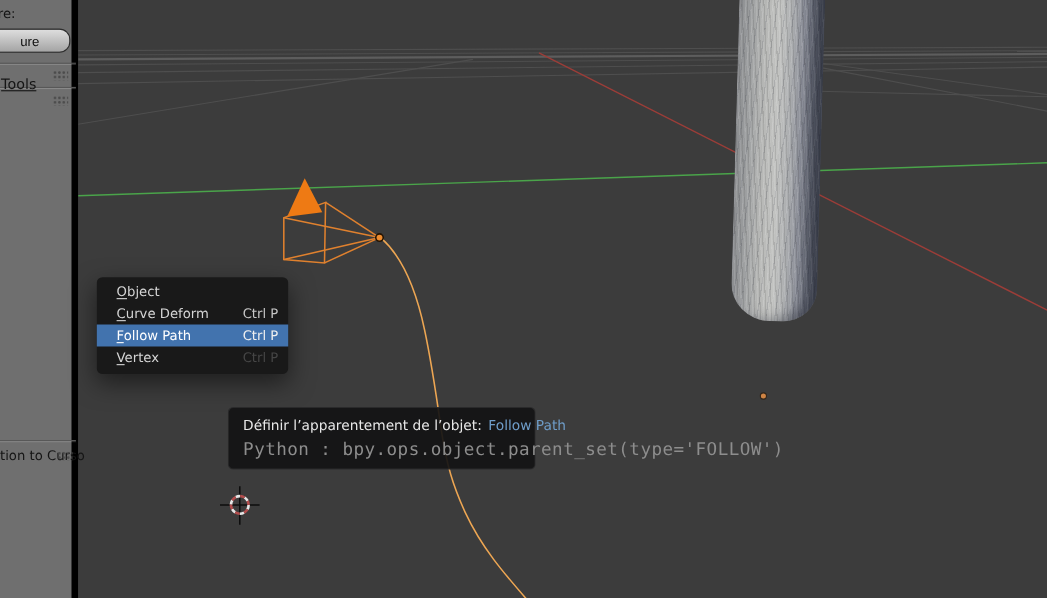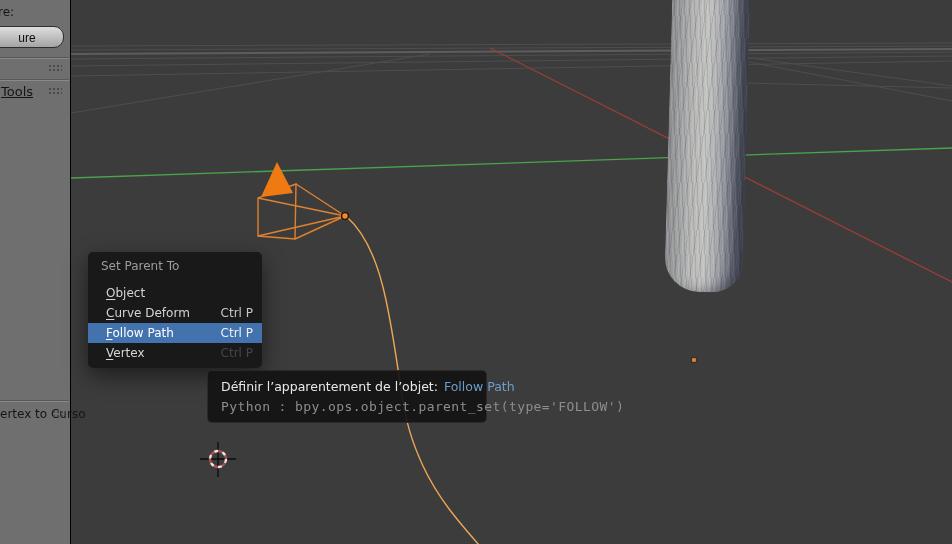--- a/index.html
+++ b/index.html
@@ -5,21 +5,21 @@
   html,body{margin:0;padding:0;}
   body{
     width:952px;height:544px;overflow:hidden;position:relative;
     background:#3c3c3c;
     font-family:"DejaVu Sans","Liberation Sans",sans-serif;
     -webkit-font-smoothing:antialiased;
   }
   
   .sidebar{
     position:absolute;left:0;top:0;width:71px;height:544px;z-index:5;
-    background:#6f6f6f;border-right:1px solid #000000;box-sizing:border-box;
+    background:#6f6f6f;border-right:6px solid #000000;box-sizing:border-box;
   }
   .sb-label{position:absolute;color:#151515;font-size:12px;white-space:nowrap;}
   .sb-button{
     position:absolute;left:-10px;top:26px;width:74px;height:22px;box-sizing:border-box;
     background:linear-gradient(#dedede,#a4a4a4);
     border:1px solid #2e2e2e;border-radius:10px;
     color:#0e0e0e;font-size:12px;text-align:center;line-height:20px;
   }
   .sb-sep{position:absolute;left:0;width:69px;height:1px;background:#585858;box-shadow:0 1px 0 rgba(255,255,255,.18);}
   .grip{
@@ -61,21 +61,21 @@
   
   .tooltip{
     position:absolute;left:207px;top:370px;width:280px;z-index:20;box-sizing:border-box;
     background:rgba(19,19,21,.92);border:1px solid rgba(80,80,80,.35);
     border-radius:5px;padding:8px 12px 8px 13px;
   }
   .tt-line1{font-size:12.5px;color:#e8e8e8;white-space:nowrap;}
   .tt-value{color:#6f9dc9;margin-left:6px;}
   .tt-line2{
     margin-top:5px;font-family:"DejaVu Sans Mono","Liberation Mono",monospace;
-    font-size:13px;color:#8d8d8d;letter-spacing:.4px;white-space:nowrap;
+    font-size:16px;color:#8d8d8d;letter-spacing:.4px;white-space:nowrap;
   }
 </style>
 </head>
 <body>
 
 <svg class="scene" width="952" height="544">
 
   <g stroke="#4e4e4e" stroke-width="1">
     <line x1="71" y1="46" x2="952" y2="43"></line>
     <line x1="71" y1="50" x2="952" y2="46"></line>
@@ -118,29 +118,28 @@
     <circle cx="218" cy="459" r="8" fill="none" stroke="#b34d4d" stroke-width="2.4" stroke-dasharray="4.2 4.2" stroke-dashoffset="4.2"></circle>
   </g>
 </svg>
 
 <div class="sidebar">
   <div class="sb-label" style="left:-2px;top:5px;">re:</div>
   <button class="sb-button">ure</button>
   <div class="sb-sep" style="top:57px;"></div>
   <div class="grip" style="left:48px;top:64px;"></div>
   <div class="sb-sep" style="top:79px;"></div>
-  <div class="sb-label" style="left:1px;top:84px;font-size:13px;text-decoration:underline;">Tools</div>
+  <div class="sb-label" style="left:1px;top:70px;font-size:13px;text-decoration:underline;">Tools</div>
   <div class="grip" style="left:48px;top:87px;"></div>
   <div class="sb-sep" style="top:400px;"></div>
-  <div class="sb-label" style="left:0;top:407px;">ertex to Curso</div>
+  <div class="sb-label" style="left:0;top:407px;">tion to Curso</div>
   <div class="grip" style="left:52px;top:410px;"></div>
 </div>
 
 <div class="menu">
-  <div class="menu-header">Set Parent To</div>
   <div class="menu-items">
       <div class="menu-item">
         <span class="label"><span class="u">O</span>bject</span>
         <span class="shortcut"></span>
       </div>
       <div class="menu-item">
         <span class="label"><span class="u">C</span>urve Deform</span>
         <span class="shortcut">Ctrl P</span>
       </div>
       <div class="menu-item highlighted">

